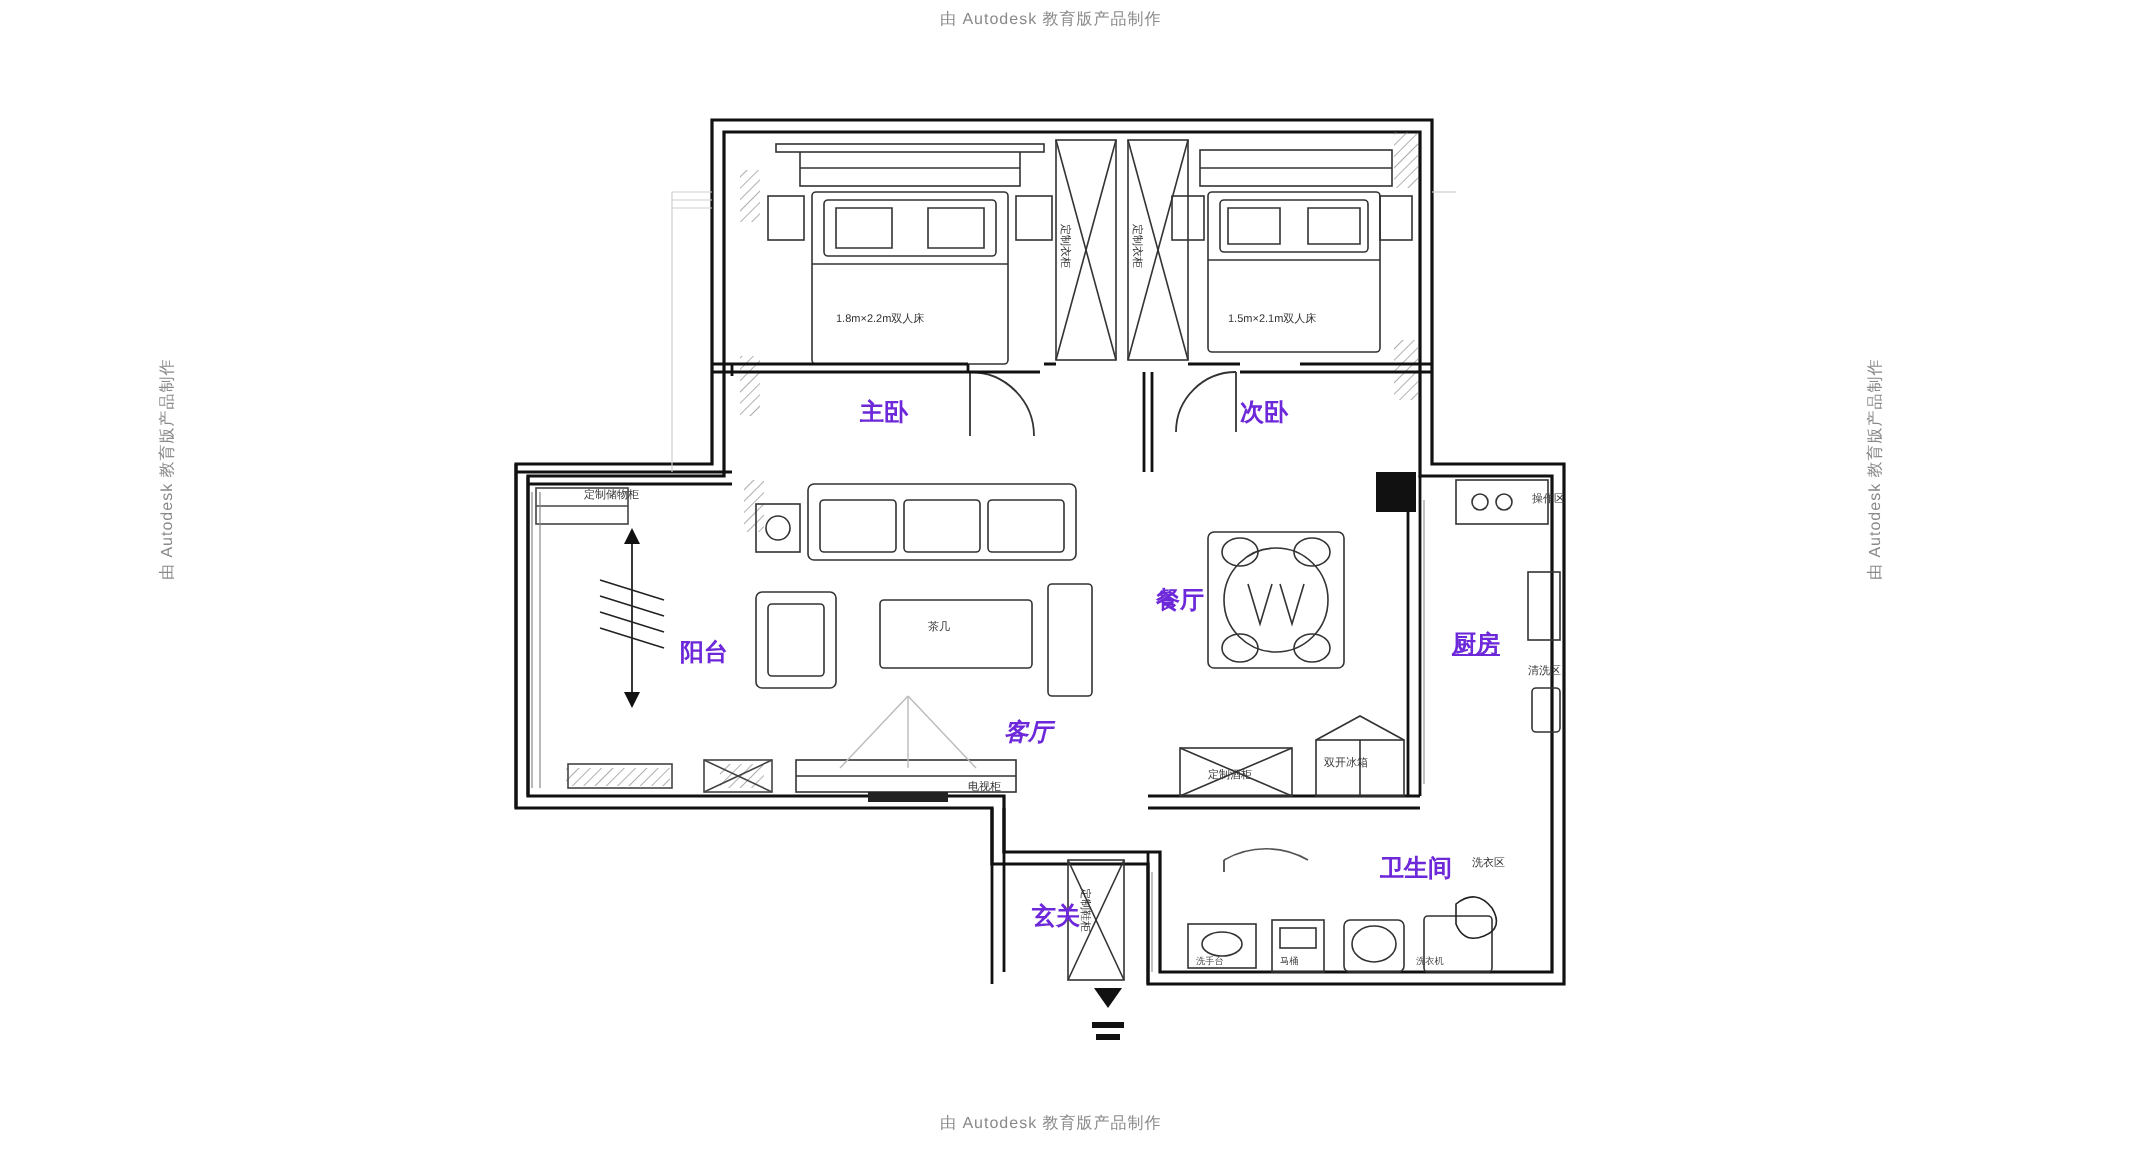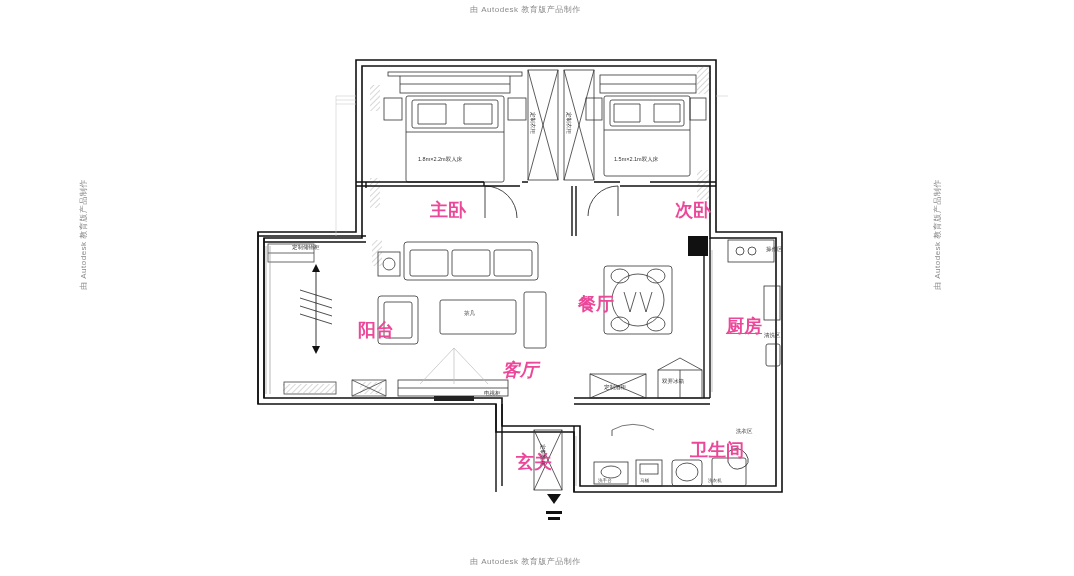--- a/index.html
+++ b/index.html
@@ -3,21 +3,21 @@
 <meta charset="utf-8">
 <style>
   html,body{margin:0;padding:0;background:#ffffff;}
   body{width:1074px;height:576px;position:relative;overflow:hidden;
        font-family:"Liberation Sans","DejaVu Sans",sans-serif;color:#111;}
   .stage{position:absolute;left:0;top:0;width:1074px;height:576px;}
   .wm{position:absolute;color:#8a8a8a;font-size:8px;letter-spacing:.5px;white-space:nowrap;}
   .wm.top{left:470px;top:4px;}
   .wm.bottom{left:470px;top:556px;}
   .wm.leftside{position:absolute;white-space:nowrap;}
-  .room-label{position:absolute;font-size:18px;font-weight:bold;color:#ec4899;white-space:nowrap;}
+  .room-label{position:absolute;font-size:12px;font-weight:bold;color:#6d28d9;white-space:nowrap;}
   .small-label{position:absolute;font-size:5.5px;color:#333;white-space:nowrap;}
   .tiny-label{position:absolute;font-size:4.6px;color:#444;white-space:nowrap;}
   svg{position:absolute;left:0;top:0;}
 </style>
 </head>
 <body>
 
 <div class="stage">
 
   <svg width="1074" height="576">
@@ -218,26 +218,26 @@
       <line x1="716" y1="96" x2="728" y2="96"></line>
     </g>
   </svg>
 
   <div class="wm top">由 Autodesk 教育版产品制作</div>
   <div class="wm bottom">由 Autodesk 教育版产品制作</div>
   <div class="wm leftside" style="left:78px;top:290px;transform:rotate(-90deg);transform-origin:left top;">由 Autodesk 教育版产品制作</div>
   <div class="wm leftside" style="left:932px;top:290px;transform:rotate(-90deg);transform-origin:left top;">由 Autodesk 教育版产品制作</div>
 
   <div class="room-label" style="left:430px;top:198px;">主卧</div>
-  <div class="room-label" style="left:675px;top:198px;">次卧</div>
-  <div class="room-label" style="left:358px;top:318px;">阳台</div>
+  <div class="room-label" style="left:620px;top:198px;">次卧</div>
+  <div class="room-label" style="left:340px;top:318px;">阳台</div>
   <div class="room-label" style="left:502px;top:358px;font-style:italic;">客厅</div>
   <div class="room-label" style="left:578px;top:292px;">餐厅</div>
   <div class="room-label" style="left:726px;top:314px;text-decoration:underline;">厨房</div>
-  <div class="room-label" style="left:690px;top:426px;margin-top:12px;">卫生间</div>
+  <div class="room-label" style="left:690px;top:426px;">卫生间</div>
   <div class="room-label" style="left:516px;top:450px;">玄关</div>
 
   <div class="small-label" style="left:418px;top:156px;">1.8m×2.2m双人床</div>
   <div class="small-label" style="left:614px;top:156px;">1.5m×2.1m双人床</div>
   <div class="small-label" style="left:536px;top:112px;transform:rotate(90deg);transform-origin:left top;">定制衣柜</div>
   <div class="small-label" style="left:572px;top:112px;transform:rotate(90deg);transform-origin:left top;">定制衣柜</div>
   <div class="small-label" style="left:292px;top:244px;">定制储物柜</div>
   <div class="small-label" style="left:464px;top:310px;">茶几</div>
   <div class="small-label" style="left:484px;top:390px;">电视柜</div>
   <div class="small-label" style="left:604px;top:384px;">定制酒柜</div>

